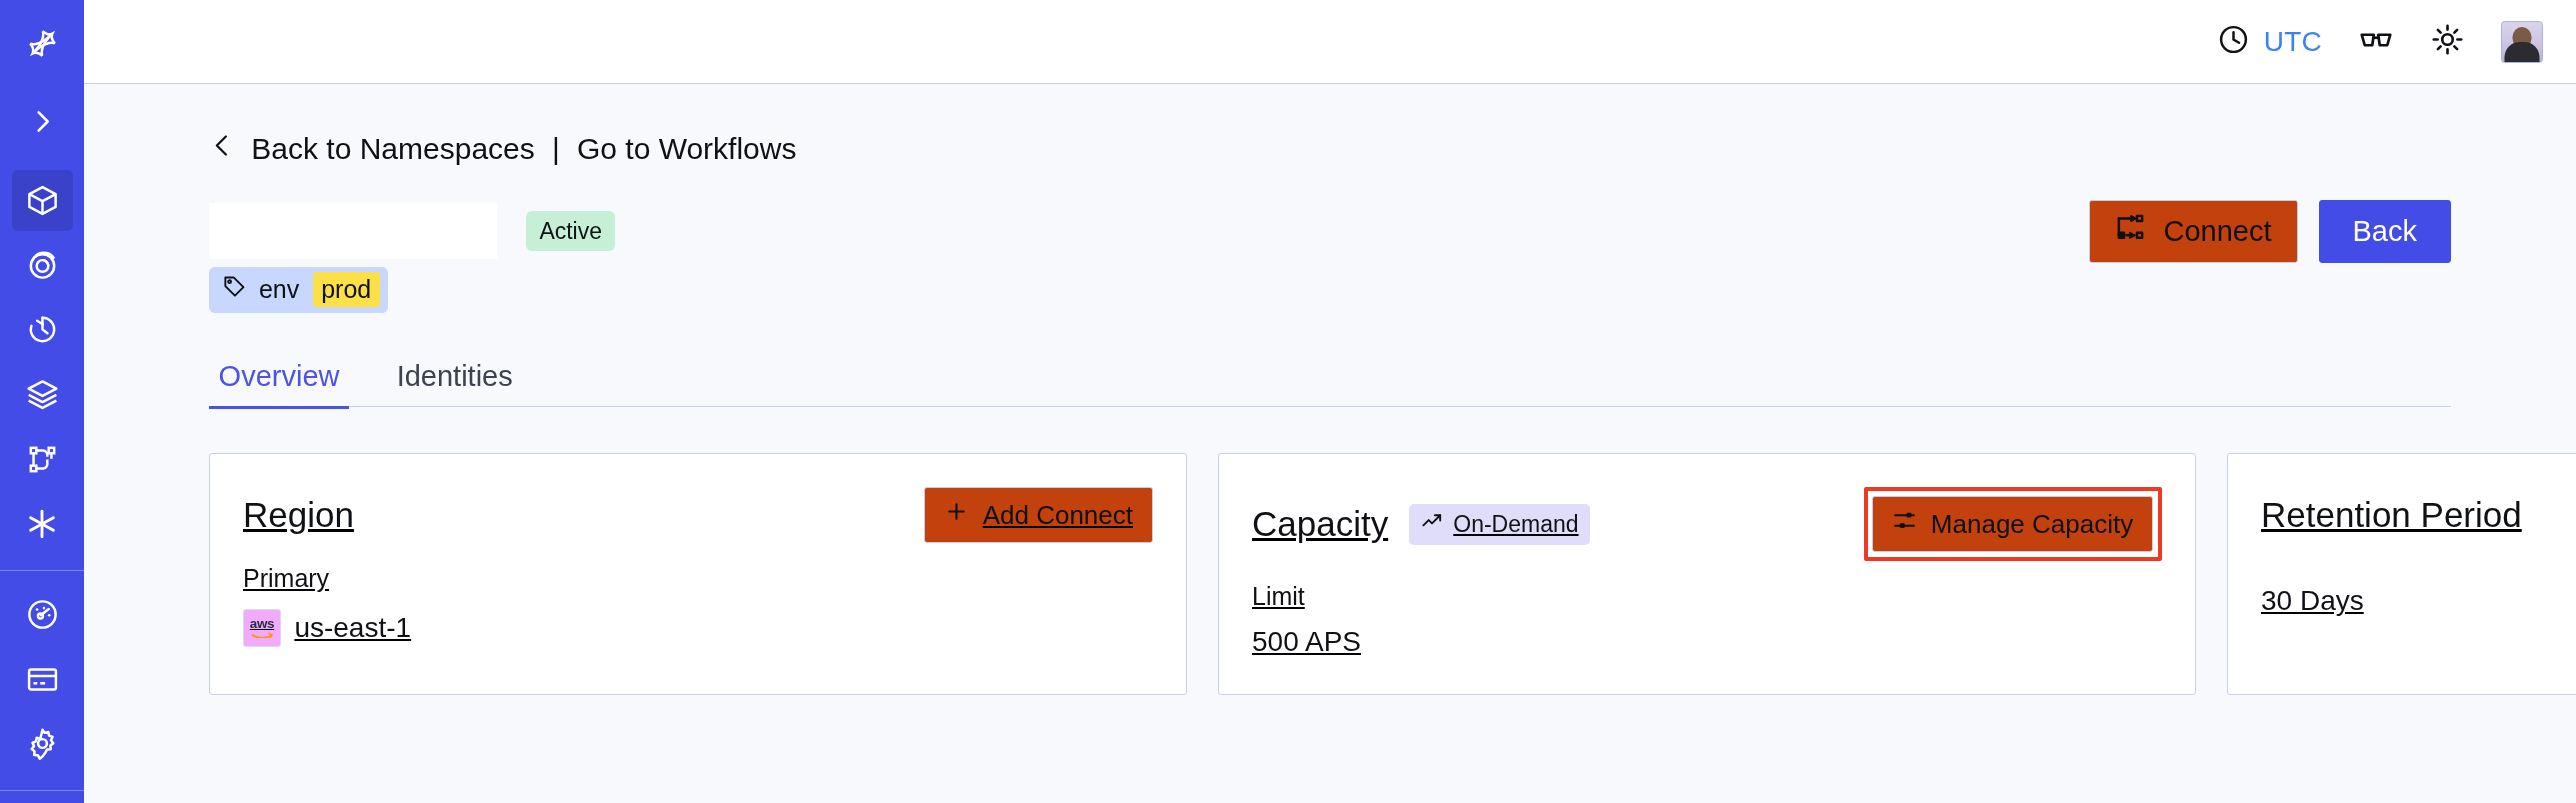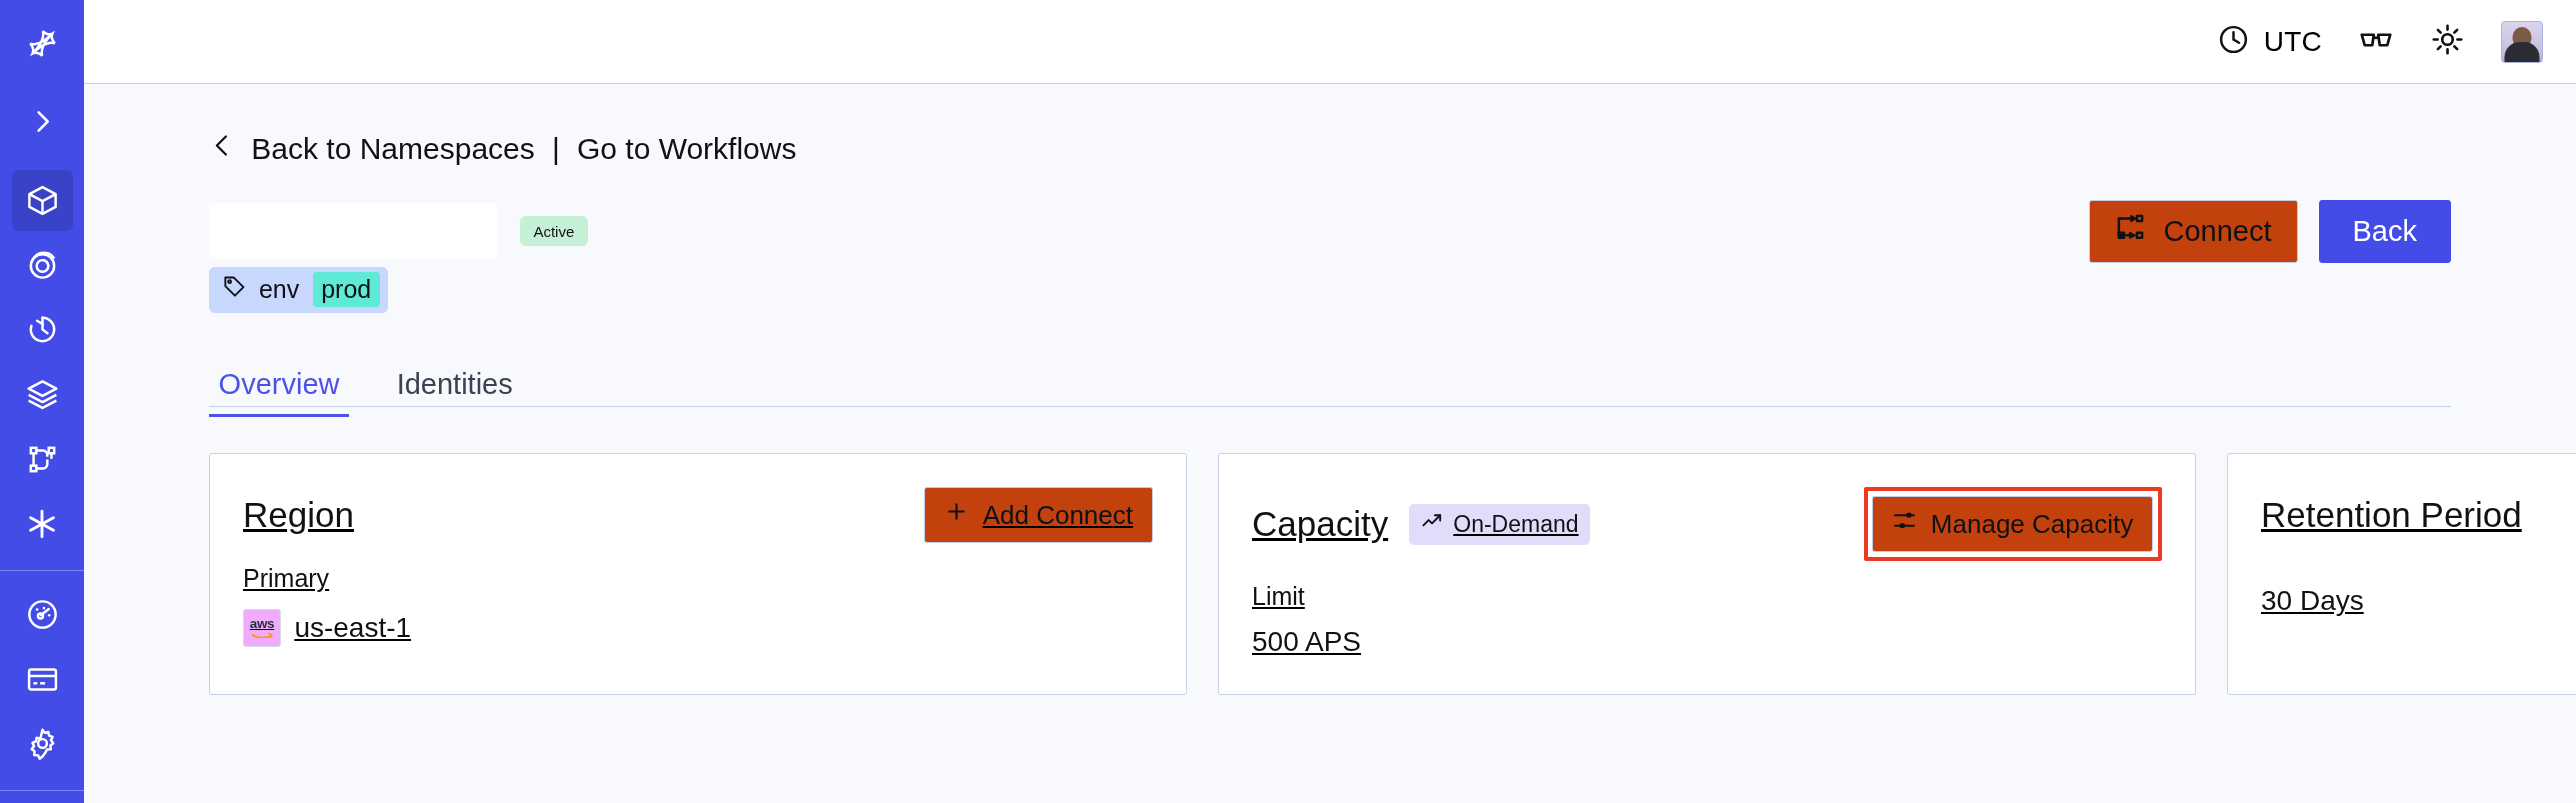--- a/index.html
+++ b/index.html
@@ -39,21 +39,21 @@
 
   .topbar {
     height: 84px; flex: 0 0 84px;
     background: #FFFFFF;
     border-bottom: 1.9px solid #C8D0E7;
     display: flex; align-items: center; justify-content: flex-end;
     padding-right: 33px;
     gap: 36px;
   }
   .tz { display: flex; align-items: center; gap: 13.4px; cursor: pointer; }
-  .tz-label { font-size: 28px; color: #000000; letter-spacing: 0.2px; }
+  .tz-label { font-size: 28px; color: #3b82f6; letter-spacing: 0.2px; }
   .icon-btn { display: flex; align-items: center; justify-content: center; cursor: pointer; }
   .avatar {
     width: 42px; height: 42px; border-radius: 3.8px;
     border: 1.9px solid #A9B4DC;
     background: linear-gradient(#D9D3EC 0%, #CFC8E6 45%, #B9B2D8 100%);
     position: relative; overflow: hidden; cursor: pointer;
   }
   .avatar::before {
     content: ""; position: absolute; left: 50%; top: 5.8px;
     width: 19px; height: 20px; transform: translateX(-50%);
@@ -79,53 +79,53 @@
   
   .title-row {
     display: flex; align-items: center;
     height: 56px; margin-bottom: 7.7px;
   }
   .title-redacted {
     width: 288px; height: 56px; background: #FFFFFF;
   }
   .badge-active {
     background: #C6F0D6; color: #0F1115;
-    font-size: 15px; padding: 6.7px 13.4px; border-radius: 5.8px;
-    margin-left: 23px;
+    font-size: 23px; padding: 6.7px 13.4px; border-radius: 5.8px;
+    margin-left: 29px;
   }
   .title-actions { margin-left: auto; display: flex; align-items: center; gap: 21px; }
   .btn {
     display: inline-flex; align-items: center; justify-content: center; gap: 17.3px;
     height: 63px; padding: 0 25px;
     font-size: 29px; cursor: pointer;
     border-radius: 2.9px;
   }
   .btn-outline { background: #c2410c; border: 1.9px solid #C3CDE6; color: #0F1115; }
   .btn-primary { background: #444CE7; border: 1.9px solid #444CE7; color: #FFFFFF; padding: 0 33px; }
 
   
   .tag-row { margin-bottom: 44px; }
   .tag-chip {
     display: inline-flex; align-items: center; gap: 11.5px;
     background: #C7D7FD; border-radius: 5.8px;
     padding: 5.8px 7.7px 5.8px 13.4px; font-size: 25px; color: #0F1115;
     cursor: pointer;
   }
   .tag-key { padding-right: 1.9px; }
-  .tag-val { background: #5eead4; border-radius: 3.8px; padding: 2.9px 8.6px; }
+  .tag-val { background: #fde047; border-radius: 3.8px; padding: 2.9px 8.6px; }
 
   
   .tabs {
     display: flex; align-items: flex-end; gap: 38px;
     border-bottom: 1.9px solid #C8D0E7;
     margin-bottom: 46px;
   }
   .tab {
     font-size: 29px; color: #3B4252; padding: 0 9.6px 13.4px 9.6px;
-    cursor: pointer; position: relative; top: 11px;
+    cursor: pointer; position: relative; top: 3px;
     border-bottom: 3.8px solid transparent;
   }
   .tab.sel { color: #4A52E8; border-bottom-color: #4A52E8; }
 
   
   .cards { display: flex; gap: 31px; align-items: stretch; }
   .card {
     background: #FFFFFF; border: 1.9px solid #C8D0E7; border-radius: 2.9px;
     padding: 33px 33px 36px 33px;
     min-height: 198px;

